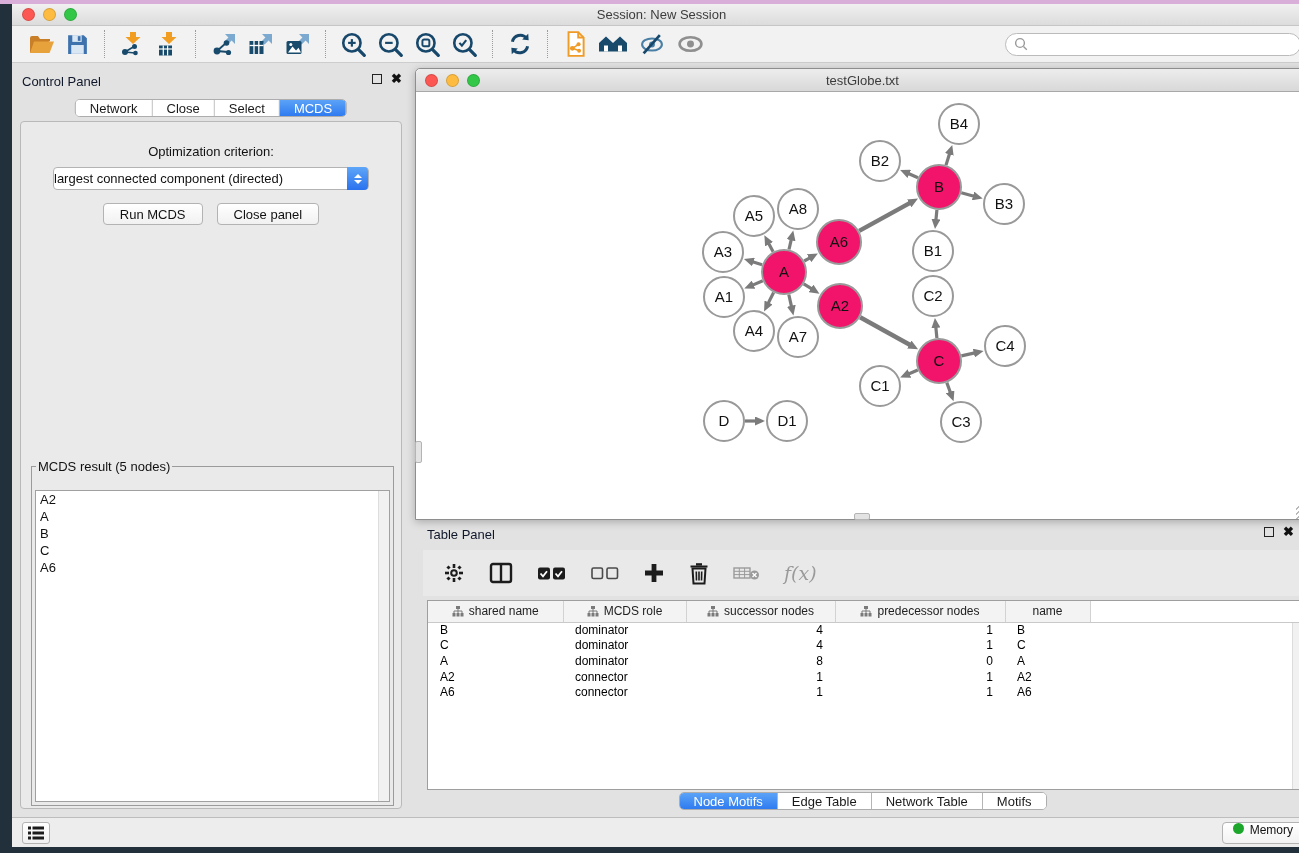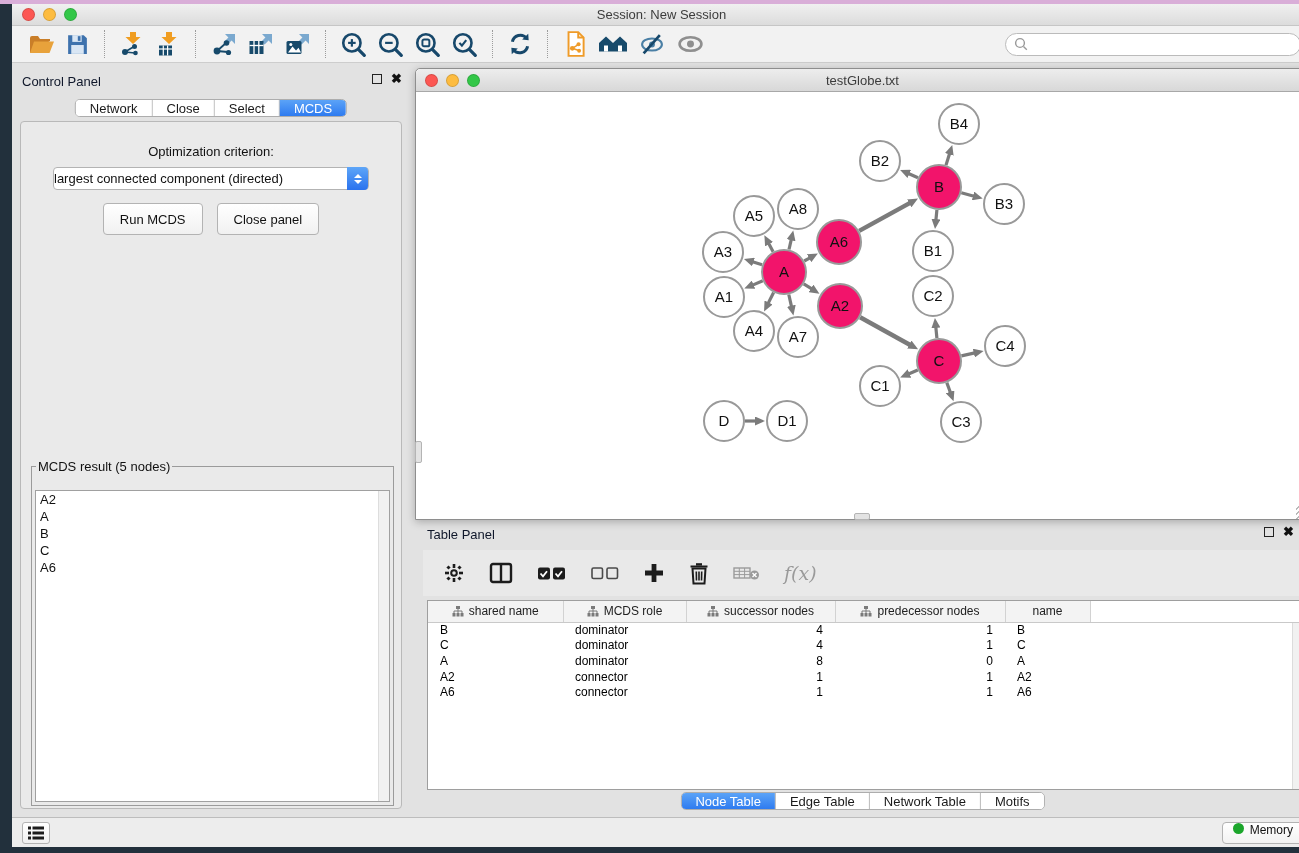--- a/index.html
+++ b/index.html
@@ -53,21 +53,21 @@
     border:1px solid #b3b3b3; border-radius:4px; position:relative; cursor:pointer;
     display:flex; align-items:center; }
   #opt-select .sel-text { font-size:13px; color:#111; }
   .sel-stepper { position:absolute; right:0; top:-1px; width:21px; height:23px;
     background:linear-gradient(#5ea6f8,#2a72ee); border-radius:0 4px 4px 0;
     display:flex; flex-direction:column; align-items:center; justify-content:center; gap:2px; }
   .sel-stepper i { width:0; height:0; border-left:4px solid transparent; border-right:4px solid transparent; }
   .sel-stepper .up { border-bottom:4px solid #fff; }
   .sel-stepper .dn { border-top:4px solid #fff; }
   #cp-buttons { margin-top:13px; display:flex; justify-content:center; gap:14px; }
-  .mac-btn { height:32px; padding:0 16px; font-size:13px; color:#111;
+  .mac-btn { height:22px; padding:0 16px; font-size:13px; color:#111;
     background:linear-gradient(#fff,#f1f1f1); border:1px solid #b3b3b3; border-radius:4px; cursor:pointer; }
   #mcds-fieldset { position:absolute; left:10px; right:7px; top:337px; bottom:2px;
     border:1px solid #9b9b9b; padding:2px; }
   #mcds-fieldset legend { font-size:13px; color:#111; padding:0 2px; margin-left:2px; }
   #mcds-list { position:absolute; left:3px; right:3px; top:16px; bottom:3px;
     background:#fff; border:1px solid #a0a0a0; overflow:hidden; }
   #mcds-list .scroll-track { position:absolute; right:0; top:0; bottom:0; width:11px;
     background:#f1f1f1; border-left:1px solid #ddd; }
   .list-item { font-size:13px; color:#111; padding:1px 4px; line-height:15px; }
 
@@ -660,21 +660,21 @@
                 <td class="ar">1</td>
                 <td class="al">A6</td>
                 <td></td>
               </tr>
             </tbody>
         </table>
         <div id="tp-scroll-track"></div>
       </div>
       <div id="tp-tabs-wrap">
           <div class="seg-tabs" id="tp-tabs">
-            <div class="seg-tab active">Node Table</div>
+            <div class="seg-tab active">Node Motifs</div>
             <div class="seg-tab">Edge Table</div>
             <div class="seg-tab">Network Table</div>
             <div class="seg-tab">Motifs</div>
           </div>
         </div>
     </div>
   </div>
 
   <div id="statusbar">
     <button id="list-btn">

